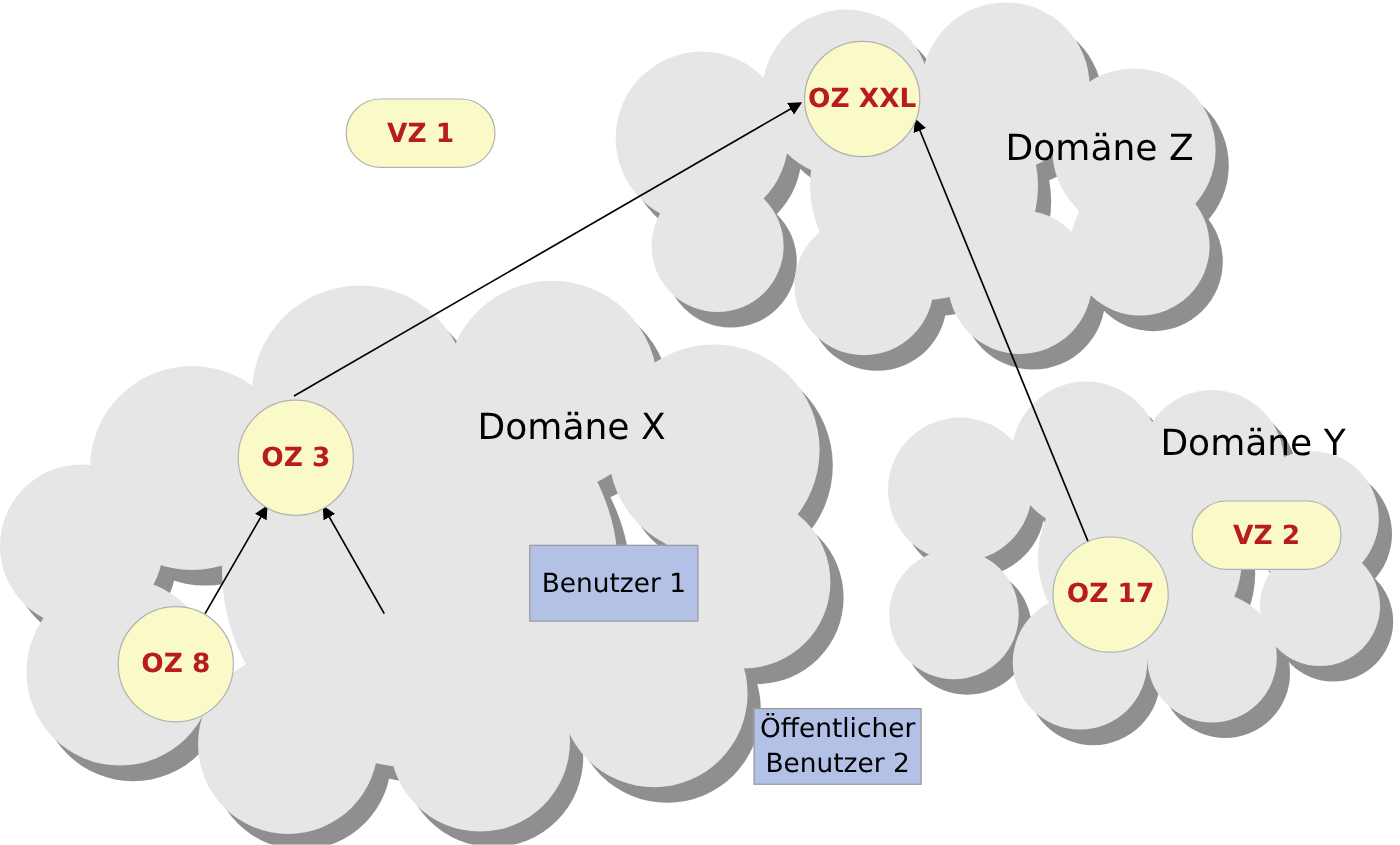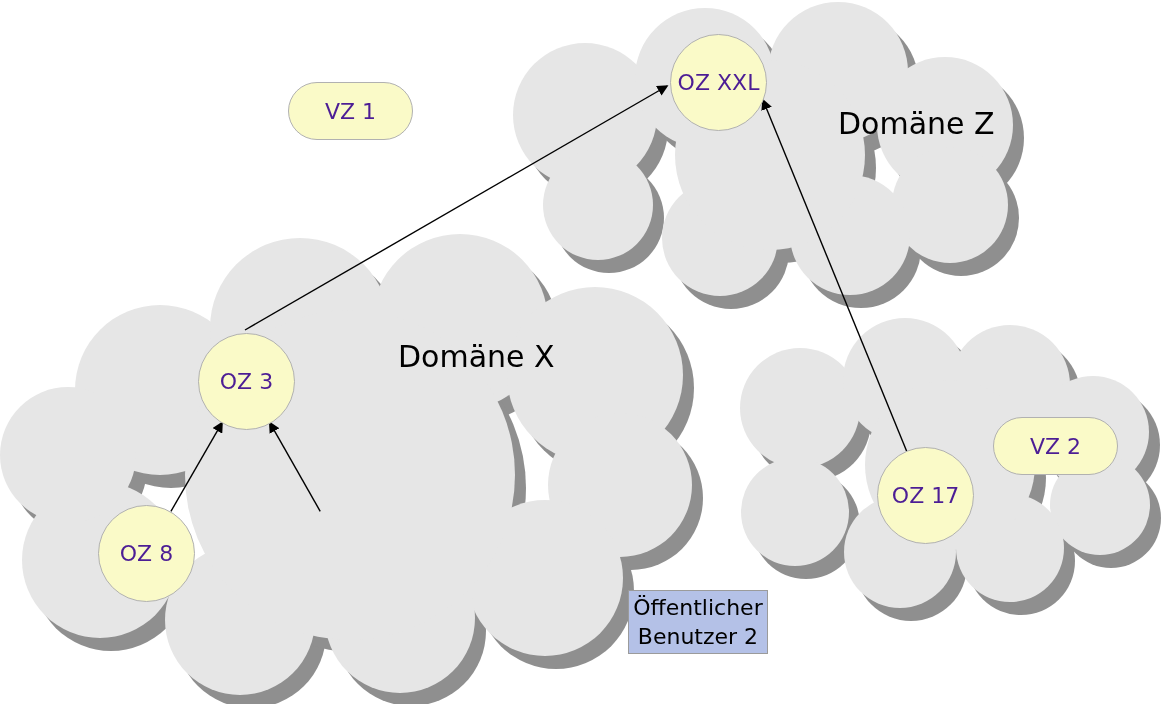--- a/index.html
+++ b/index.html
@@ -15,23 +15,24 @@
   .stage svg { position: absolute; left: 0; top: 0; }
 
   .node {
     position: absolute;
     display: flex;
     align-items: center;
     justify-content: center;
     background: #fafac8;
     border: 1px solid #b1b1b1;
     font-size: 22px;
-    color: #4c1d95;
+    color: #b91c1c;
     box-sizing: border-box;
     white-space: nowrap;
+    font-weight: bold;
   }
   .node.circle { width: 97px; height: 97px; border-radius: 50%; }
   .node.pill   { width: 125px; height: 58px; border-radius: 29px; }
 
   .user-box {
     position: absolute;
     display: flex;
     flex-direction: column;
     align-items: center;
     justify-content: center;
@@ -120,27 +121,31 @@
     <g stroke="#000000" stroke-width="1.4">
       <line x1="170.9" y1="511.4" x2="222.1" y2="422.6" marker-end="url(#arrowhead)"></line>
       <line x1="320.2" y1="511.3" x2="269.8" y2="422.7" marker-end="url(#arrowhead)"></line>
       <line x1="245" y1="330" x2="667" y2="86" marker-end="url(#arrowhead)"></line>
       <line x1="907" y1="452" x2="763" y2="100" marker-end="url(#arrowhead)"></line>
     </g>
   </svg>
 
   <div class="domain-label" style="left:838px; top:106px;">Domäne Z</div>
   <div class="domain-label" style="left:398px; top:339px;">Domäne X</div>
+  <div class="domain-label" style="left:967px; top:352px;">Domäne Y</div>
 
   <div class="node pill" style="left:288px; top:82px;">VZ 1</div>
   <div class="node pill" style="left:993px; top:417px;">VZ 2</div>
 
   <div class="node circle" style="left:670px; top:34px;">OZ XXL</div>
   <div class="node circle" style="left:198px; top:333px;">OZ 3</div>
   <div class="node circle" style="left:98px; top:505px;">OZ 8</div>
   <div class="node circle" style="left:877px; top:447px;">OZ 17</div>
 
+  <div class="user-box" style="left:441px; top:454px; width:141px; height:64px;">
+    <span>Benutzer 1</span>
+  </div>
   <div class="user-box" style="left:628px; top:590px; width:140px; height:64px;">
     <span>Öffentlicher</span>
     <span>Benutzer 2</span>
   </div>
 
 </div>
 
 </body></html>

